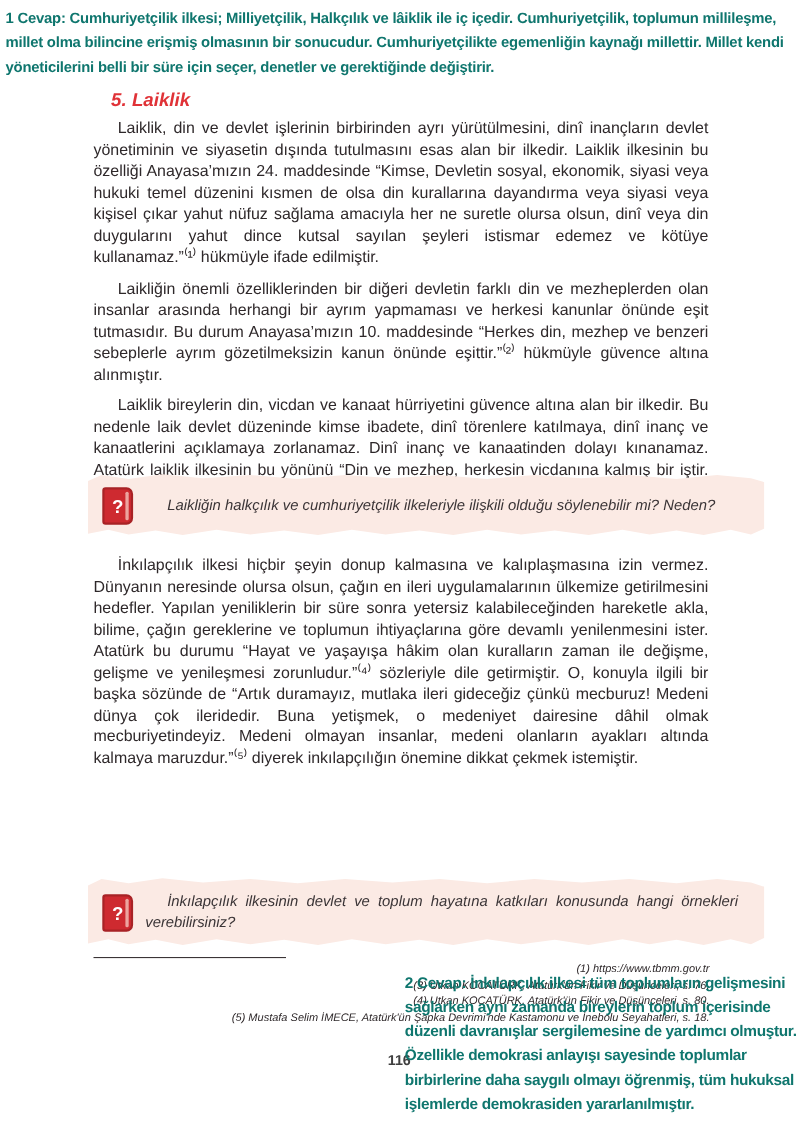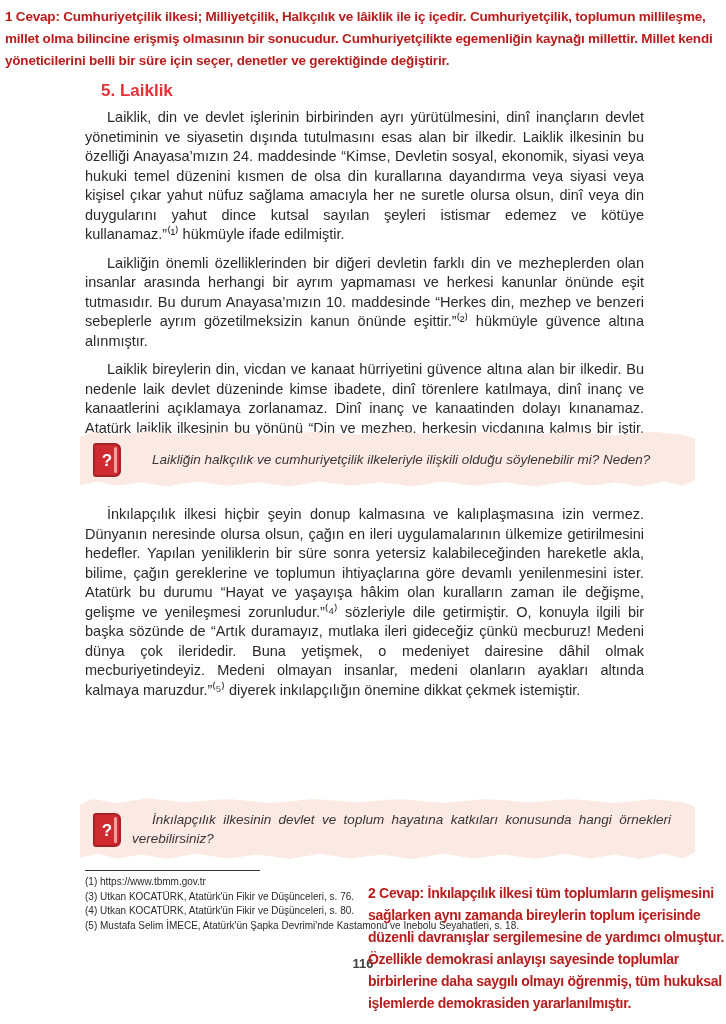--- a/index.html
+++ b/index.html
@@ -2,32 +2,32 @@
 <html><head>
 <meta charset="utf-8">
 <style>
   html,body{margin:0;padding:0;}
   body{
     width:726px;height:1024px;background:#ffffff;position:relative;
     font-family:"Liberation Sans",sans-serif;overflow:hidden;
   }
   
   .answer{
-    position:absolute;color:#b91c1c;
+    position:absolute;color:#0f766e;
     font-family:"Liberation Sans",sans-serif;
     font-size:13.5px;line-height:22px;letter-spacing:-0.2px;font-weight:600;
   }
   .answer-1{left:5px;top:6px;width:716px;}
   .answer-2{left:368px;top:842px;width:358px;font-size:14px;letter-spacing:-0.3px;z-index:5;margin-top:40px;}
   
   .section{position:absolute;left:85px;width:575px;color:#2e282a;}
   .section-5{top:80px;}
   .section-6{top:505px;}
   .section h2{
-    margin:0 0 6px 16px;color:#e03237;font-size:17px;line-height:22px;font-weight:bold;
+    margin:0 0 6px 16px;color:#e03237;font-size:17px;line-height:22px;font-weight:bold;font-style:italic;
   }
   .section p{
     margin:0 16px 9px 0;font-size:14.5px;line-height:19.5px;
     text-align:justify;text-indent:22px;
   }
   
   .qbox{
     position:absolute;left:80px;width:615px;background:#fbeae4;
     display:flex;align-items:center;box-sizing:border-box;
     padding:10px 24px 12px 52px;
@@ -47,22 +47,23 @@
   }
   .book-icon::after{
     content:"";position:absolute;right:2px;top:2px;bottom:2px;width:3px;
     background:#eda49f;border-radius:2px;
   }
   .qmark{color:#ffffff;font-weight:bold;font-size:17px;line-height:1;}
   
   .footnotes{position:absolute;left:85px;top:870px;width:560px;color:#2e282a;}
   .fn-rule{width:175px;border-top:1.5px solid #3a3436;margin-bottom:6px;}
   .fn{
-    margin:0 0 4.5px 0;font-size:10px;line-height:10px;
+    margin:0 0 4.5px 0;font-style:italic;font-size:10px;line-height:10px;
     white-space:nowrap;
+    text-align:right;
   }
   
   .page-number{
     position:absolute;left:0;top:956px;width:726px;text-align:center;
     font-size:13px;font-weight:bold;color:#404040;
   }
 </style>
 </head>
 <body>
 

